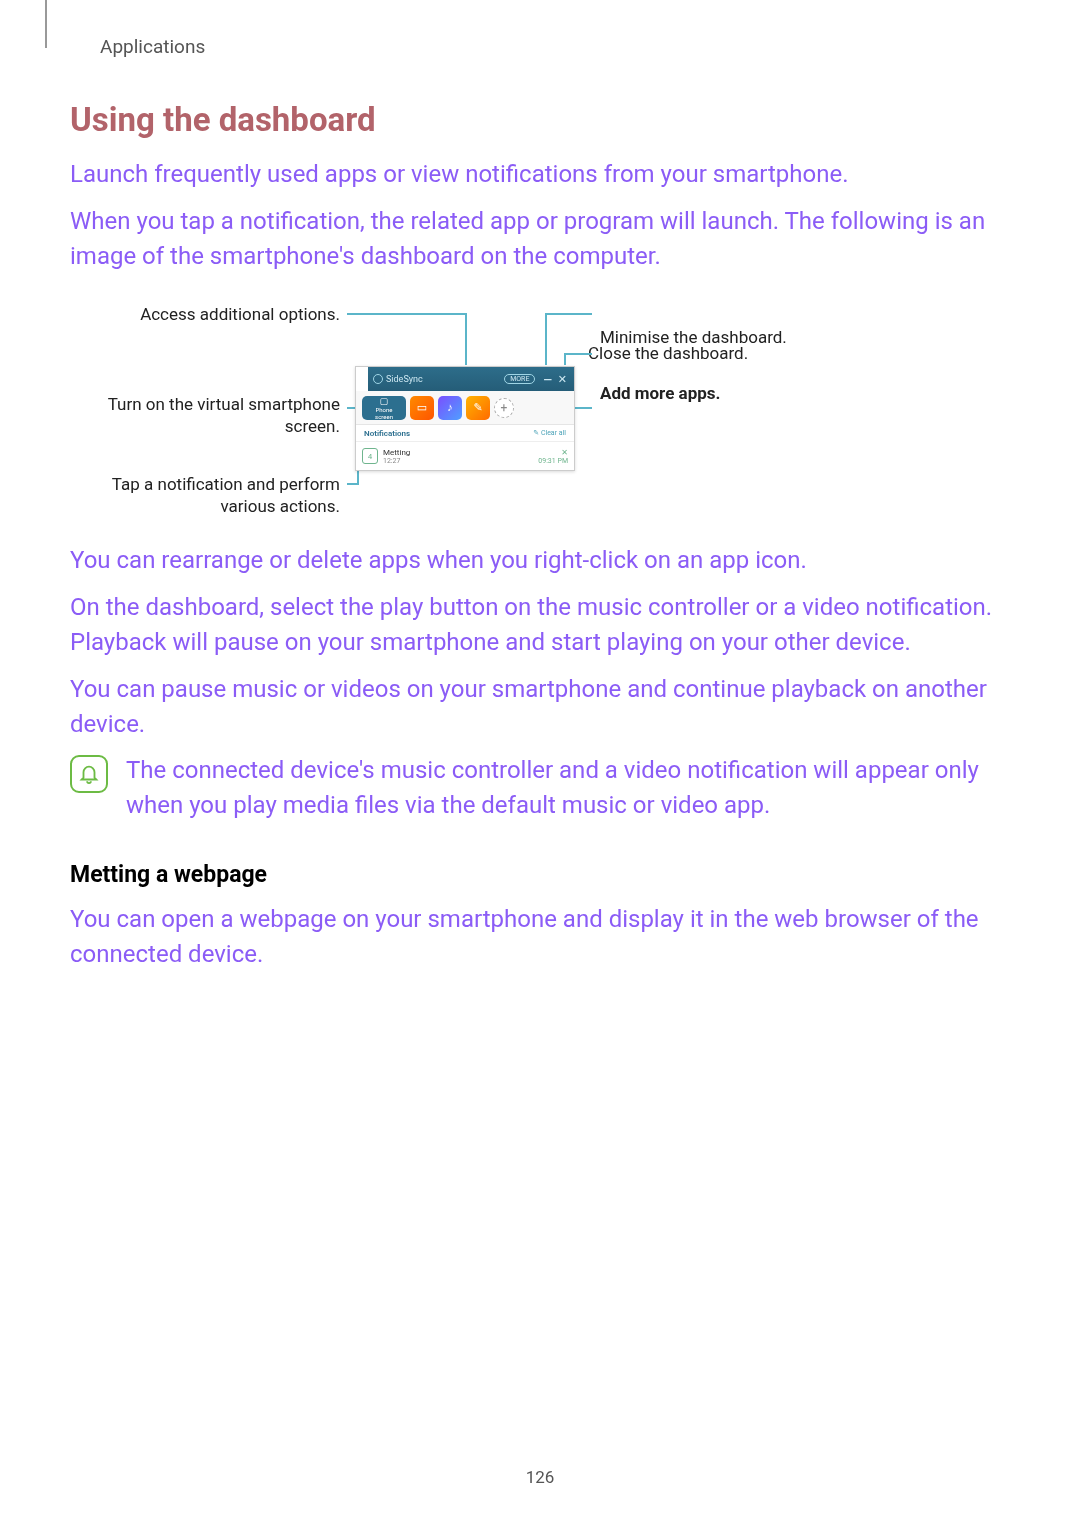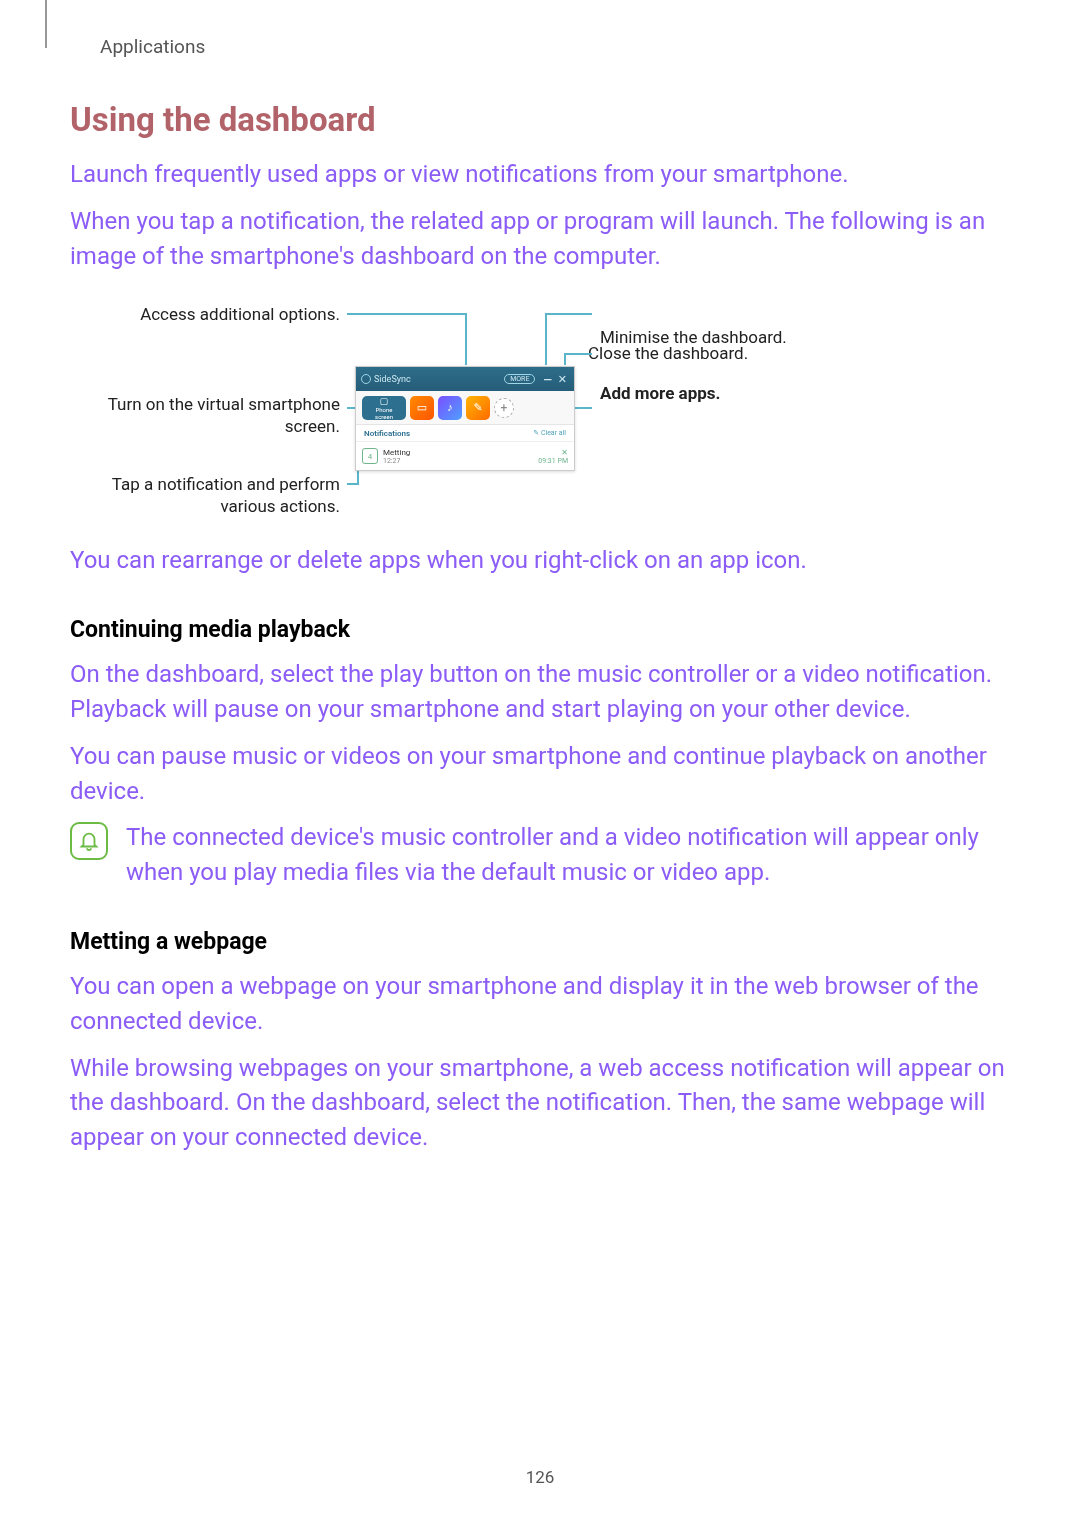--- a/index.html
+++ b/index.html
@@ -95,20 +95,21 @@
       box-shadow: 0 1px 3px rgba(0,0,0,0.15);
       background: #fff;
     }
     .dash-titlebar {
       height: 24px;
       background: #2c6f8f;
       display: flex;
       align-items: center;
       padding: 0 5px;
       background: linear-gradient(to bottom, #2d6d8a, #255d78);
+      margin-left: 12px;
     }
     .dash-titlebar-left {
       display: flex;
       align-items: center;
       gap: 3px;
       flex: 1;
     }
     .sidesync-icon {
       width: 10px;
       height: 10px;
@@ -349,32 +350,30 @@
         <div class="notif-right">
           <span class="notif-x">✕</span>
           <span class="notif-time">09:31 PM</span>
         </div>
       </div>
     </div>
   </div>
 
   <p class="body-text">You can rearrange or delete apps when you right-click on an app icon.</p>
 
-  <h2 class="subheading">Continuing media playback</h2>
   <p class="body-text">On the dashboard, select the play button on the music controller or a video notification. Playback will pause on your smartphone and start playing on your other device.</p>
   <p class="body-text">You can pause music or videos on your smartphone and continue playback on another device.</p>
 
   <div class="note-block">
     <div class="note-icon">
       <svg viewBox="0 0 24 24" fill="none" stroke="#6cbb44" stroke-width="2">
         <path d="M18 16 L18 10 C18 6.7 15.3 4 12 4 C8.7 4 6 6.7 6 10 L6 16 L4 18 L20 18 Z"></path>
         <path d="M10 20 C10 21.1 10.9 22 12 22 C13.1 22 14 21.1 14 20"></path>
       </svg>
     </div>
     <p class="body-text" style="margin-bottom:0;">The connected device's music controller and a video notification will appear only when you play media files via the default music or video app.</p>
   </div>
 
   <h2 class="subheading">Metting a webpage</h2>
   <p class="body-text">You can open a webpage on your smartphone and display it in the web browser of the connected device.</p>
-  <p class="body-text">While browsing webpages on your smartphone, a web access notification will appear on the dashboard. On the dashboard, select the notification. Then, the same webpage will appear on your connected device.</p>
 </div>
 
 <div class="page-number">126</div>
 
 </body></html>

